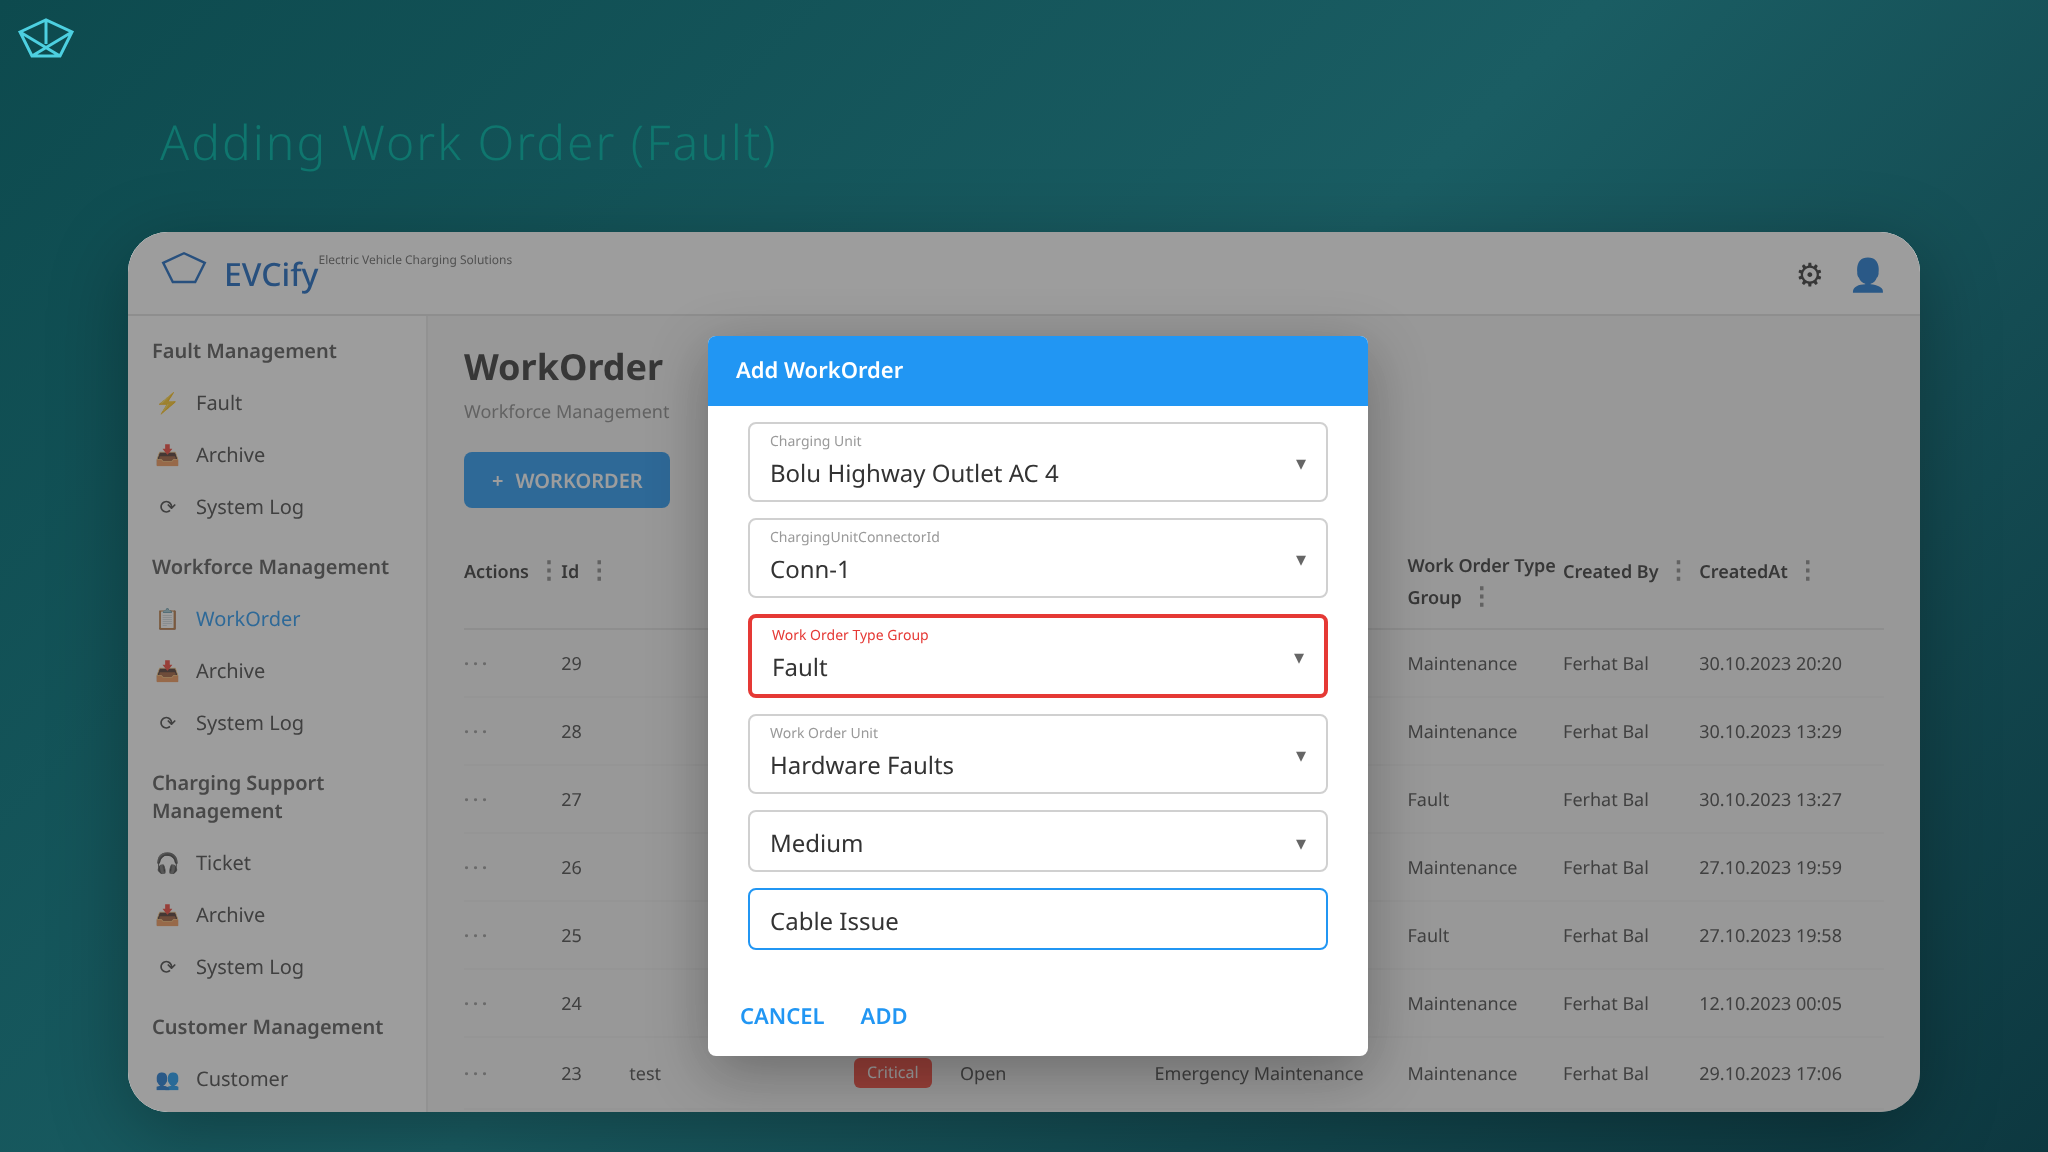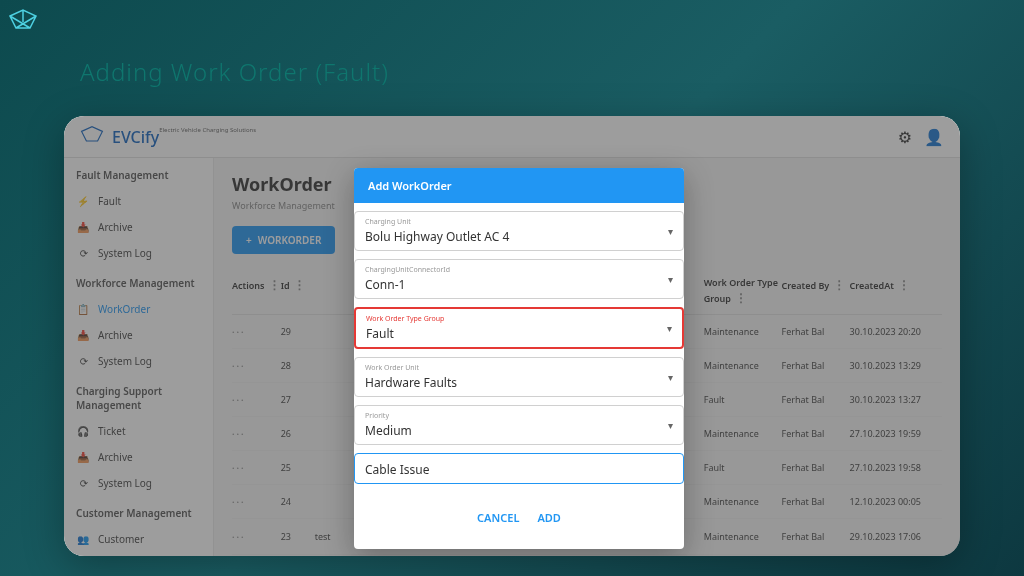--- a/index.html
+++ b/index.html
@@ -36,30 +36,30 @@
 .col-type{width:130px}
 .col-grp{width:80px}
 .col-by{width:70px}
 .col-at{width:95px}
 .chip{display:inline-block;padding:2px 7px;border-radius:3px;font-size:8px;color:#fff}
 .chip.crit{background:#f44336}
 .dots{letter-spacing:2px;font-weight:700;color:#999}
 .overlay{position:absolute;inset:0;background:rgba(60,60,60,.5)}
 .modal{position:absolute;top:52px;left:290px;width:330px;background:#fff;border-radius:4px;box-shadow:0 8px 30px rgba(0,0,0,.3);z-index:10}
 .modal-title{background:#2196f3;color:#fff;padding:10px 14px;font-size:11px;font-weight:600;border-radius:4px 4px 0 0}
-.modal-body{padding:8px 0}
+.modal-body{padding:8px 20px}
 .field{border:1px solid #d0d0d0;border-radius:4px;padding:5px 10px;margin-bottom:8px;position:relative}
 .field.highlighted{border:2px solid #e53935}
 .field.active-text{border:1px solid #2196f3}
 .field-label{font-size:7px;color:#999}
 .field.highlighted .field-label{color:#e53935}
 .field.active-text .field-label{color:#2196f3}
 .field-value{font-size:12px;color:#333;margin-top:2px}
 .field-arrow{position:absolute;right:10px;top:50%;transform:translateY(-50%);font-size:10px;color:#666}
-.modal-actions{display:flex;justify-content:center;gap:18px;padding:10px 16px 24px;font-size:11px;font-weight:600;color:#2196f3}
+.modal-actions{display:flex;justify-content:flex-start;gap:18px;padding:10px 16px 12px;font-size:11px;font-weight:600;color:#2196f3}
 .modal-actions span{cursor:pointer}
 .more-v{display:inline-block;font-size:12px;color:#888;margin-left:4px}
 </style>
 </head>
 <body>
 
 <div class="geo-logo">
 <svg viewBox="0 0 30 30">
       <path d="M2 8 L15 2 L28 8 L22 20 L8 20 Z M15 2 L15 14 M2 8 L22 20 M28 8 L8 20"></path>
     </svg>
@@ -251,21 +251,20 @@
           <div class="field-label">Work Order Type Group</div>
           <div class="field-value">Fault</div>
           <span class="field-arrow">▾</span>
         </div>
         <div class="field">
           <div class="field-label">Work Order Unit</div>
           <div class="field-value">Hardware Faults</div>
           <span class="field-arrow">▾</span>
         </div>
         <div class="field">
-          <div class="field-label">Priority</div>
           <div class="field-value">Medium</div>
           <span class="field-arrow">▾</span>
         </div>
         <div class="field active-text">
           <div class="field-value">Cable Issue</div>
         </div>
       </div>
     <div class="modal-actions">
       <span>CANCEL</span>
       <span>ADD</span>

